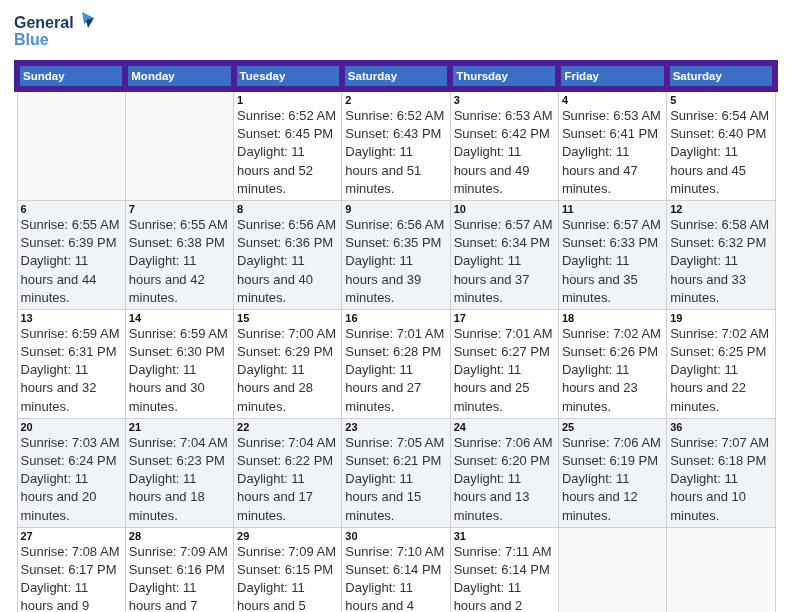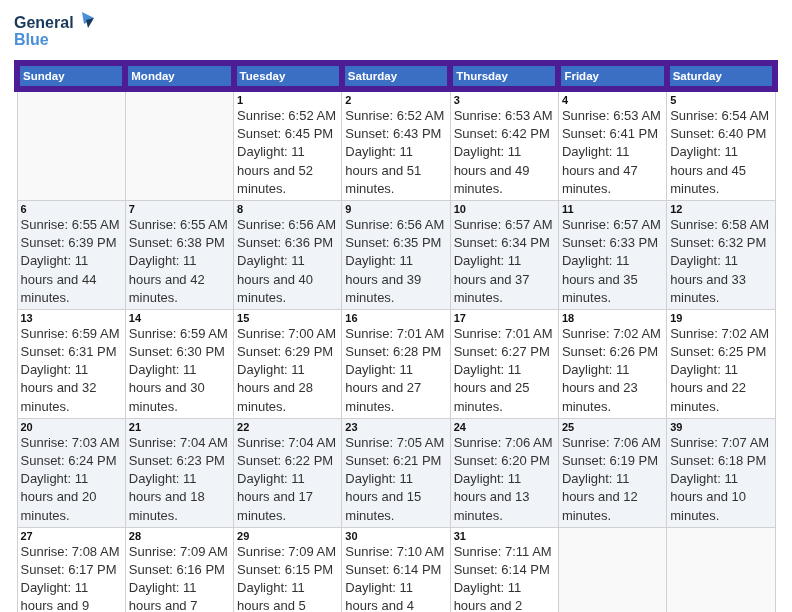--- a/index.html
+++ b/index.html
@@ -220,21 +220,21 @@
           </td>
           <td>
             <span class="day-num">24</span>
             <div class="day-info">Sunrise: 7:06 AM<br>Sunset: 6:20 PM<br>Daylight: 11 hours and 13 minutes.</div>
           </td>
           <td>
             <span class="day-num">25</span>
             <div class="day-info">Sunrise: 7:06 AM<br>Sunset: 6:19 PM<br>Daylight: 11 hours and 12 minutes.</div>
           </td>
           <td>
-            <span class="day-num">39</span>
+            <span class="day-num">36</span>
             <div class="day-info">Sunrise: 7:07 AM<br>Sunset: 6:18 PM<br>Daylight: 11 hours and 10 minutes.</div>
           </td>
         </tr>
         <tr>
           <td>
             <span class="day-num">27</span>
             <div class="day-info">Sunrise: 7:08 AM<br>Sunset: 6:17 PM<br>Daylight: 11 hours and 9 minutes.</div>
           </td>
           <td>
             <span class="day-num">28</span>

